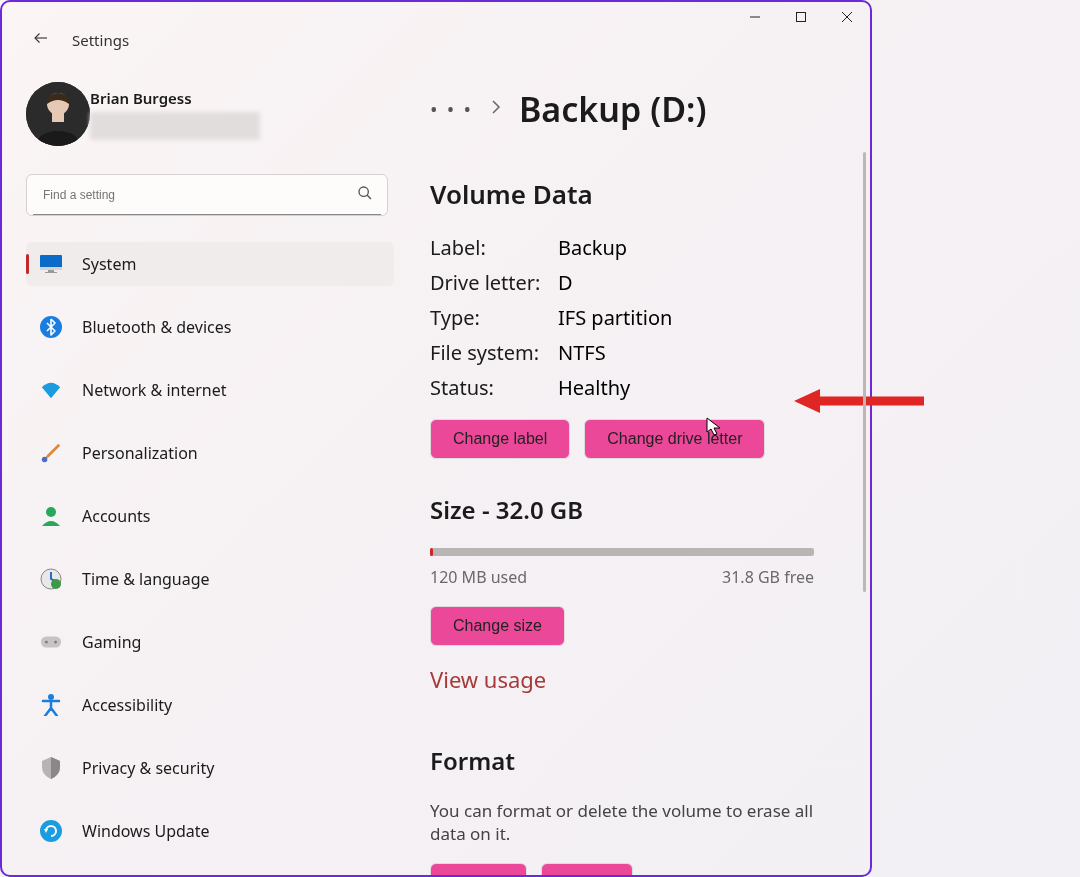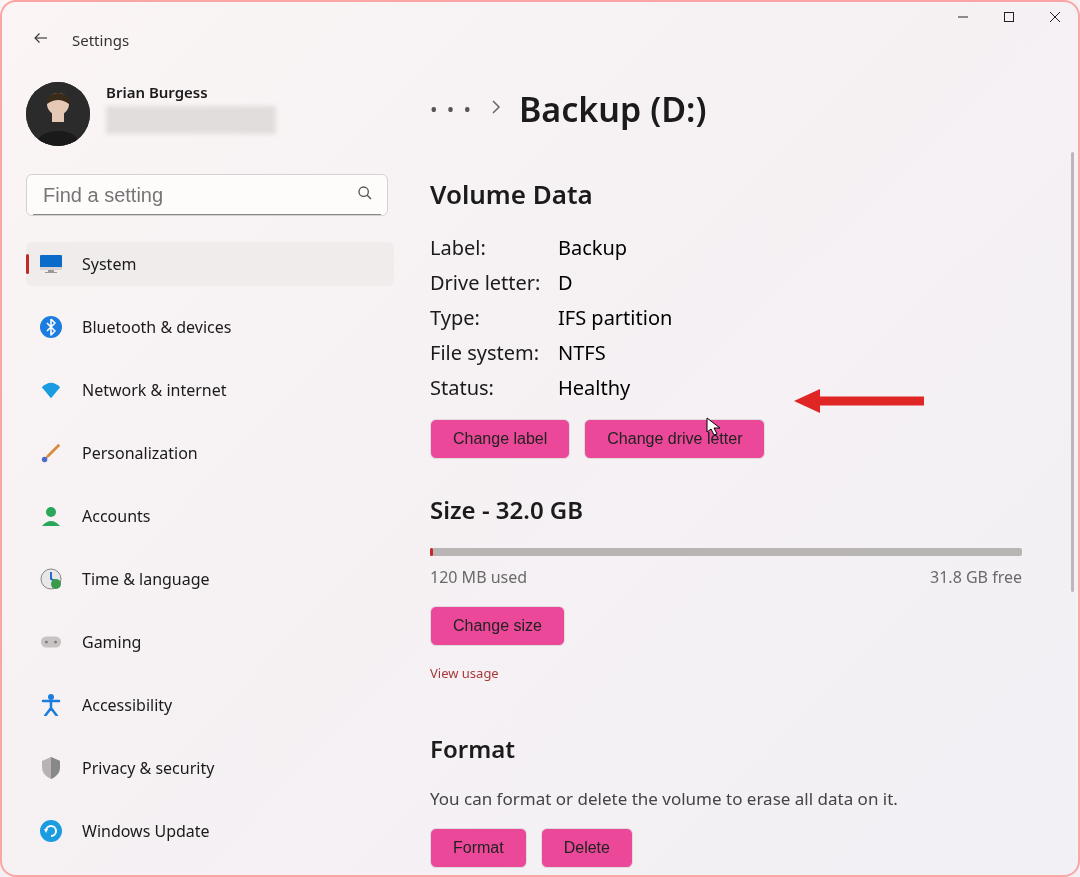--- a/index.html
+++ b/index.html
@@ -6,23 +6,23 @@
   html, body {
     margin: 0; padding: 0;
     width: 1080px; height: 877px;
     font-family: "Segoe UI Variable", "Segoe UI", system-ui, sans-serif;
     background: linear-gradient(135deg, #fbf5f5 0%, #f6f1f3 40%, #f2f0f5 100%);
     color: #1b1b1b;
     overflow: hidden;
   }
   .window {
     position: relative;
-    width: 1080px; height: 877px;
-    border: 2px solid #fca5a5;
-    border-radius: 16px;
+    width: 872px; height: 877px;
+    border: 2px solid #6d28d9;
+    border-radius: 10px;
   }
 
   
   .titlebar {
     position: absolute; top: 0; right: 0;
     display: flex; gap: 0;
   }
   .winctrl {
     width: 46px; height: 30px;
     display: flex; align-items: center; justify-content: center;
@@ -56,22 +56,21 @@
   }
   .main {
     flex: 1;
     padding: 24px 56px 0 40px;
     position: relative;
     overflow-y: auto;
   }
 
   
   .profile {
-    display: flex; 
-    gap: 16px;
+    display: flex; align-items: center;
     margin-bottom: 28px;
   }
   .avatar {
     width: 64px; height: 64px;
     border-radius: 50%;
     background: #333;
     overflow: hidden;
     display: flex; align-items: flex-end; justify-content: center;
   }
   .avatar svg { width: 64px; height: 64px; }
@@ -99,21 +98,21 @@
     margin-bottom: 26px;
   }
   .search::after {
     content: '';
     position: absolute; left: 6px; right: 6px; bottom: 0;
     height: 1px; background: #888;
   }
   .search-input {
     flex: 1;
     border: none; outline: none; background: transparent;
-    font-size: 20px; color: #be185d;
+    font-size: 12px; color: #be185d;
   }
   .search-icon { color: #555; }
 
   
   .nav { display: flex; flex-direction: column; gap: 19px; }
   .nav-item {
     display: flex; align-items: center;
     width: 368px; height: 44px;
     padding: 0 14px;
     border-radius: 6px;
@@ -180,21 +179,21 @@
     border-radius: 2px;
   }
   .progress-labels {
     display: flex; justify-content: space-between;
     margin-top: 10px;
     font-size: 16px; color: #6a6a6a; align-items: flex-end;
   }
 
   .link {
     color: #a63a3a;
-    font-size: 13px;
+    font-size: 22px;
   }
 
   .desc { font-size: 17px; color: #444; margin-bottom: 18px; }
 
   
   .arrow {
     position: absolute;
     left: 792px; top: 385px;
     width: 130px; height: 28px;
     pointer-events: none;

